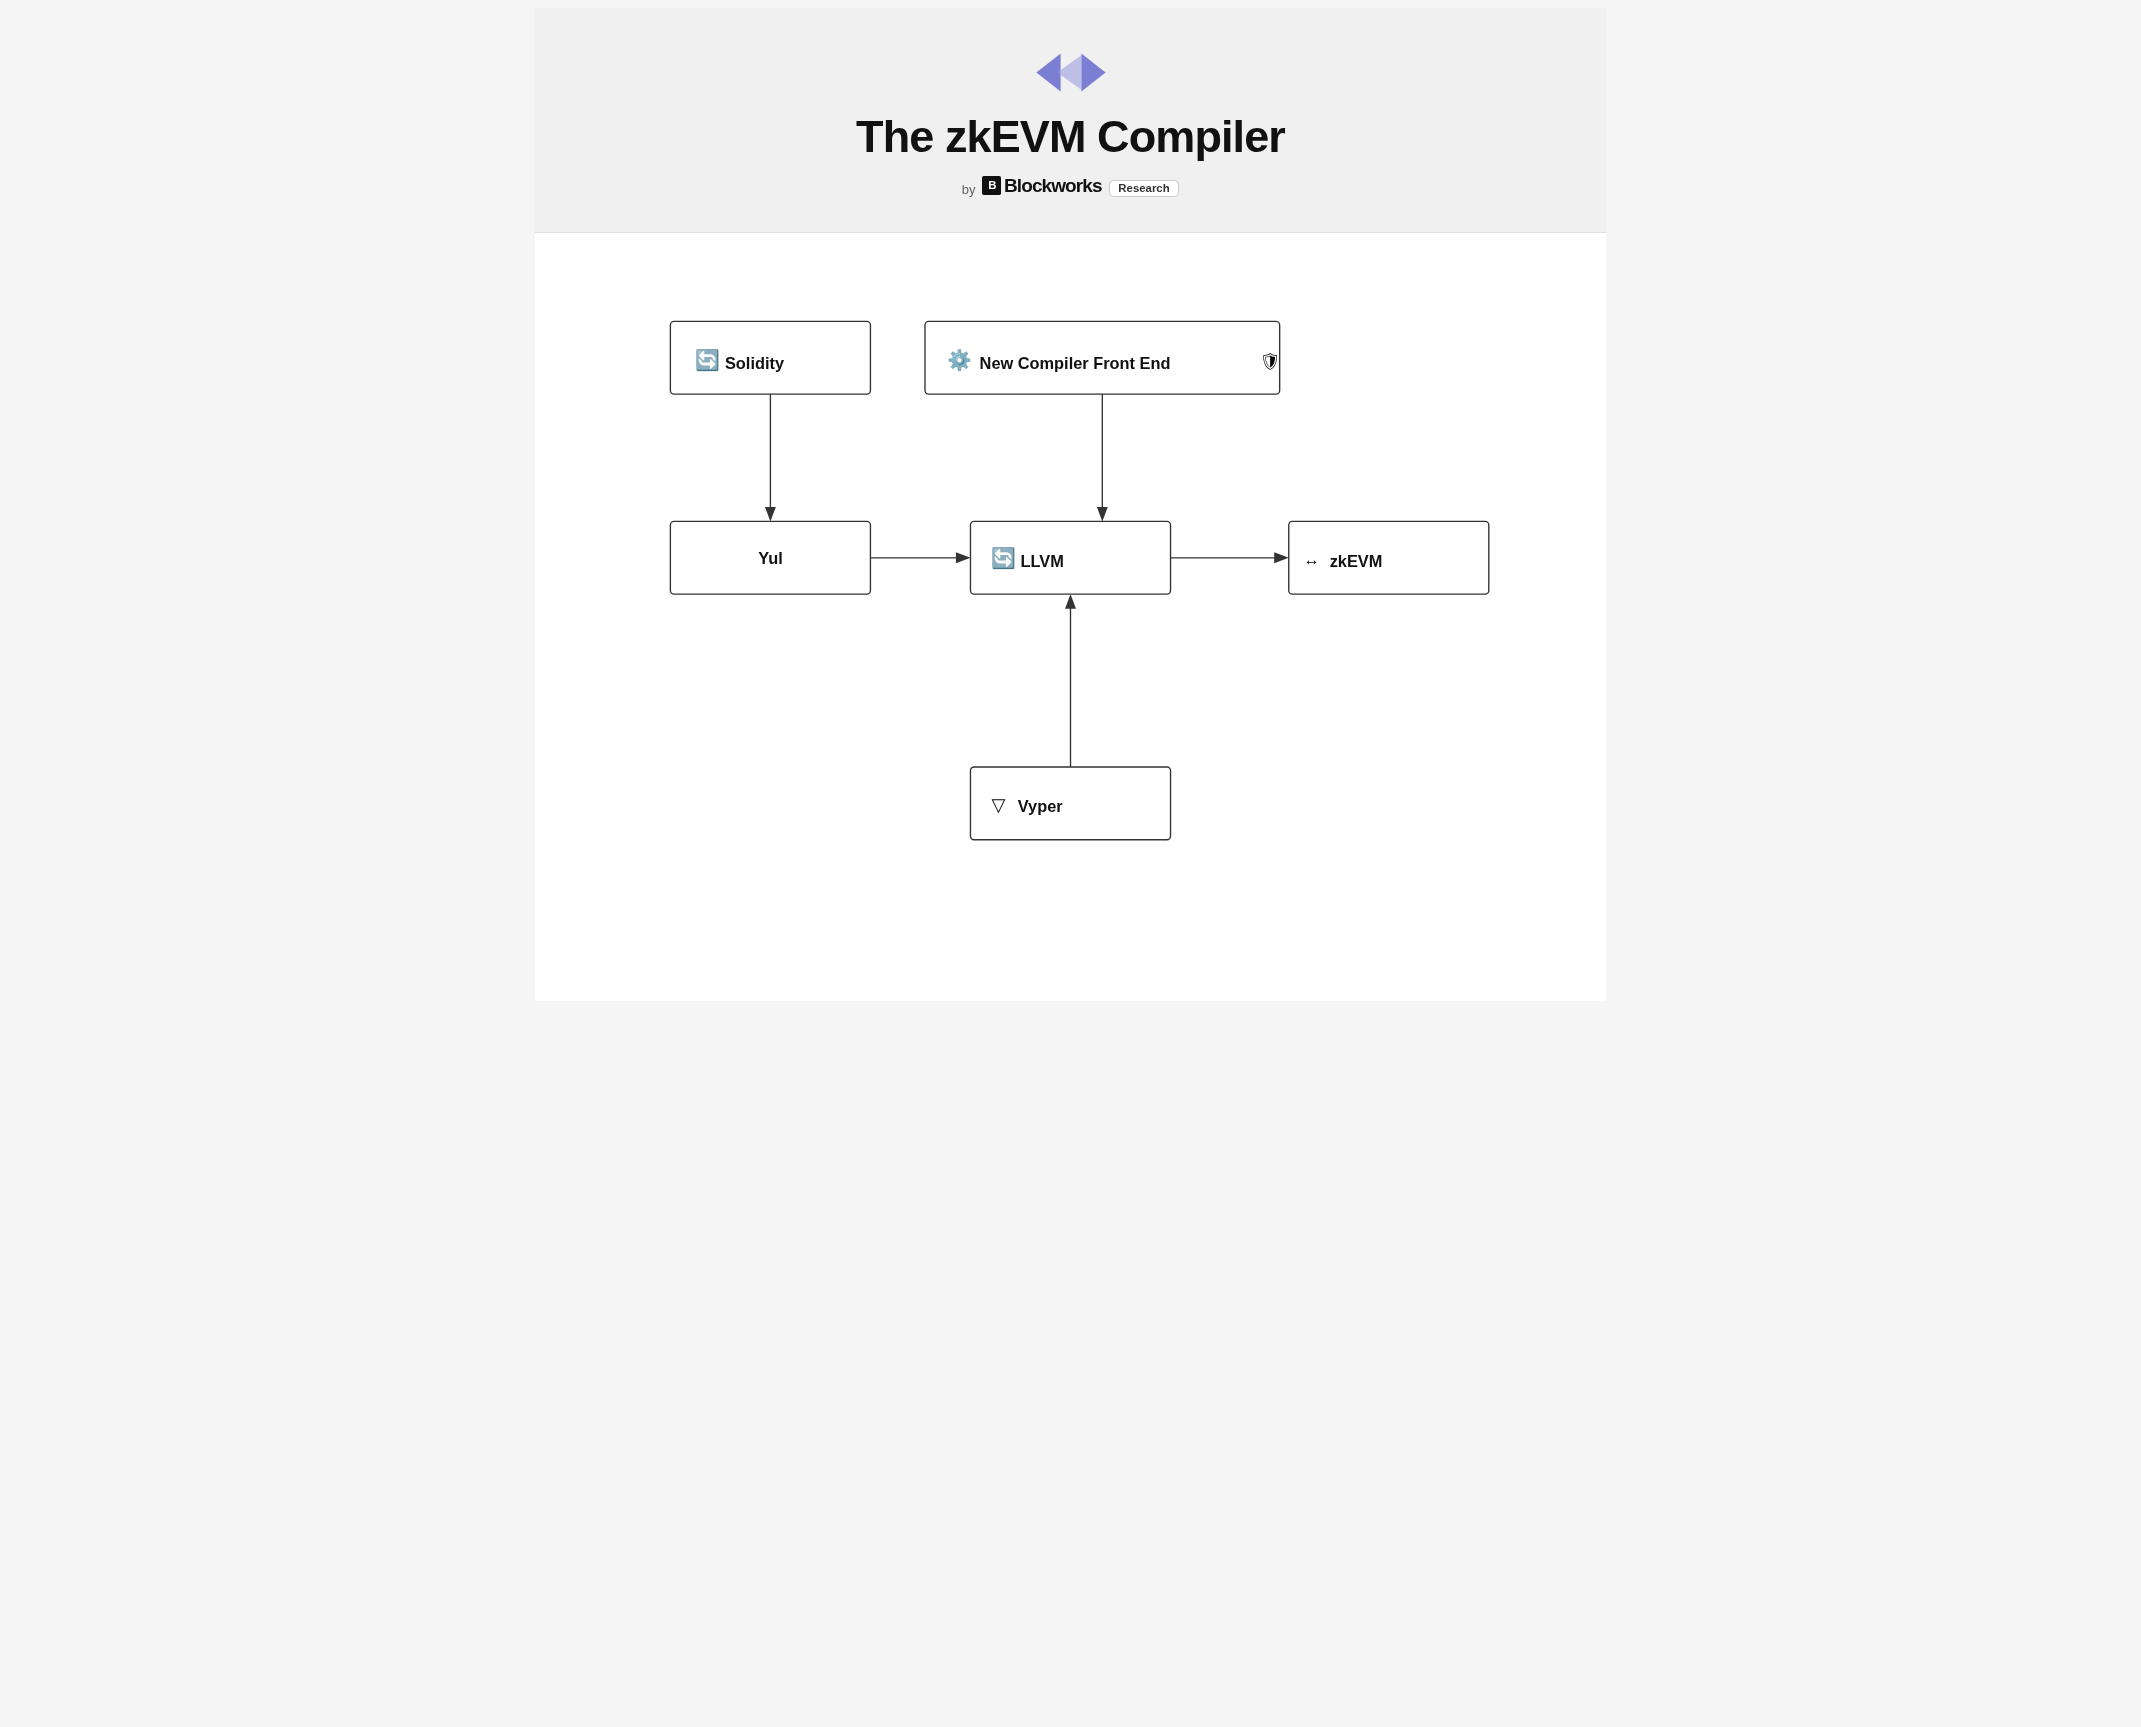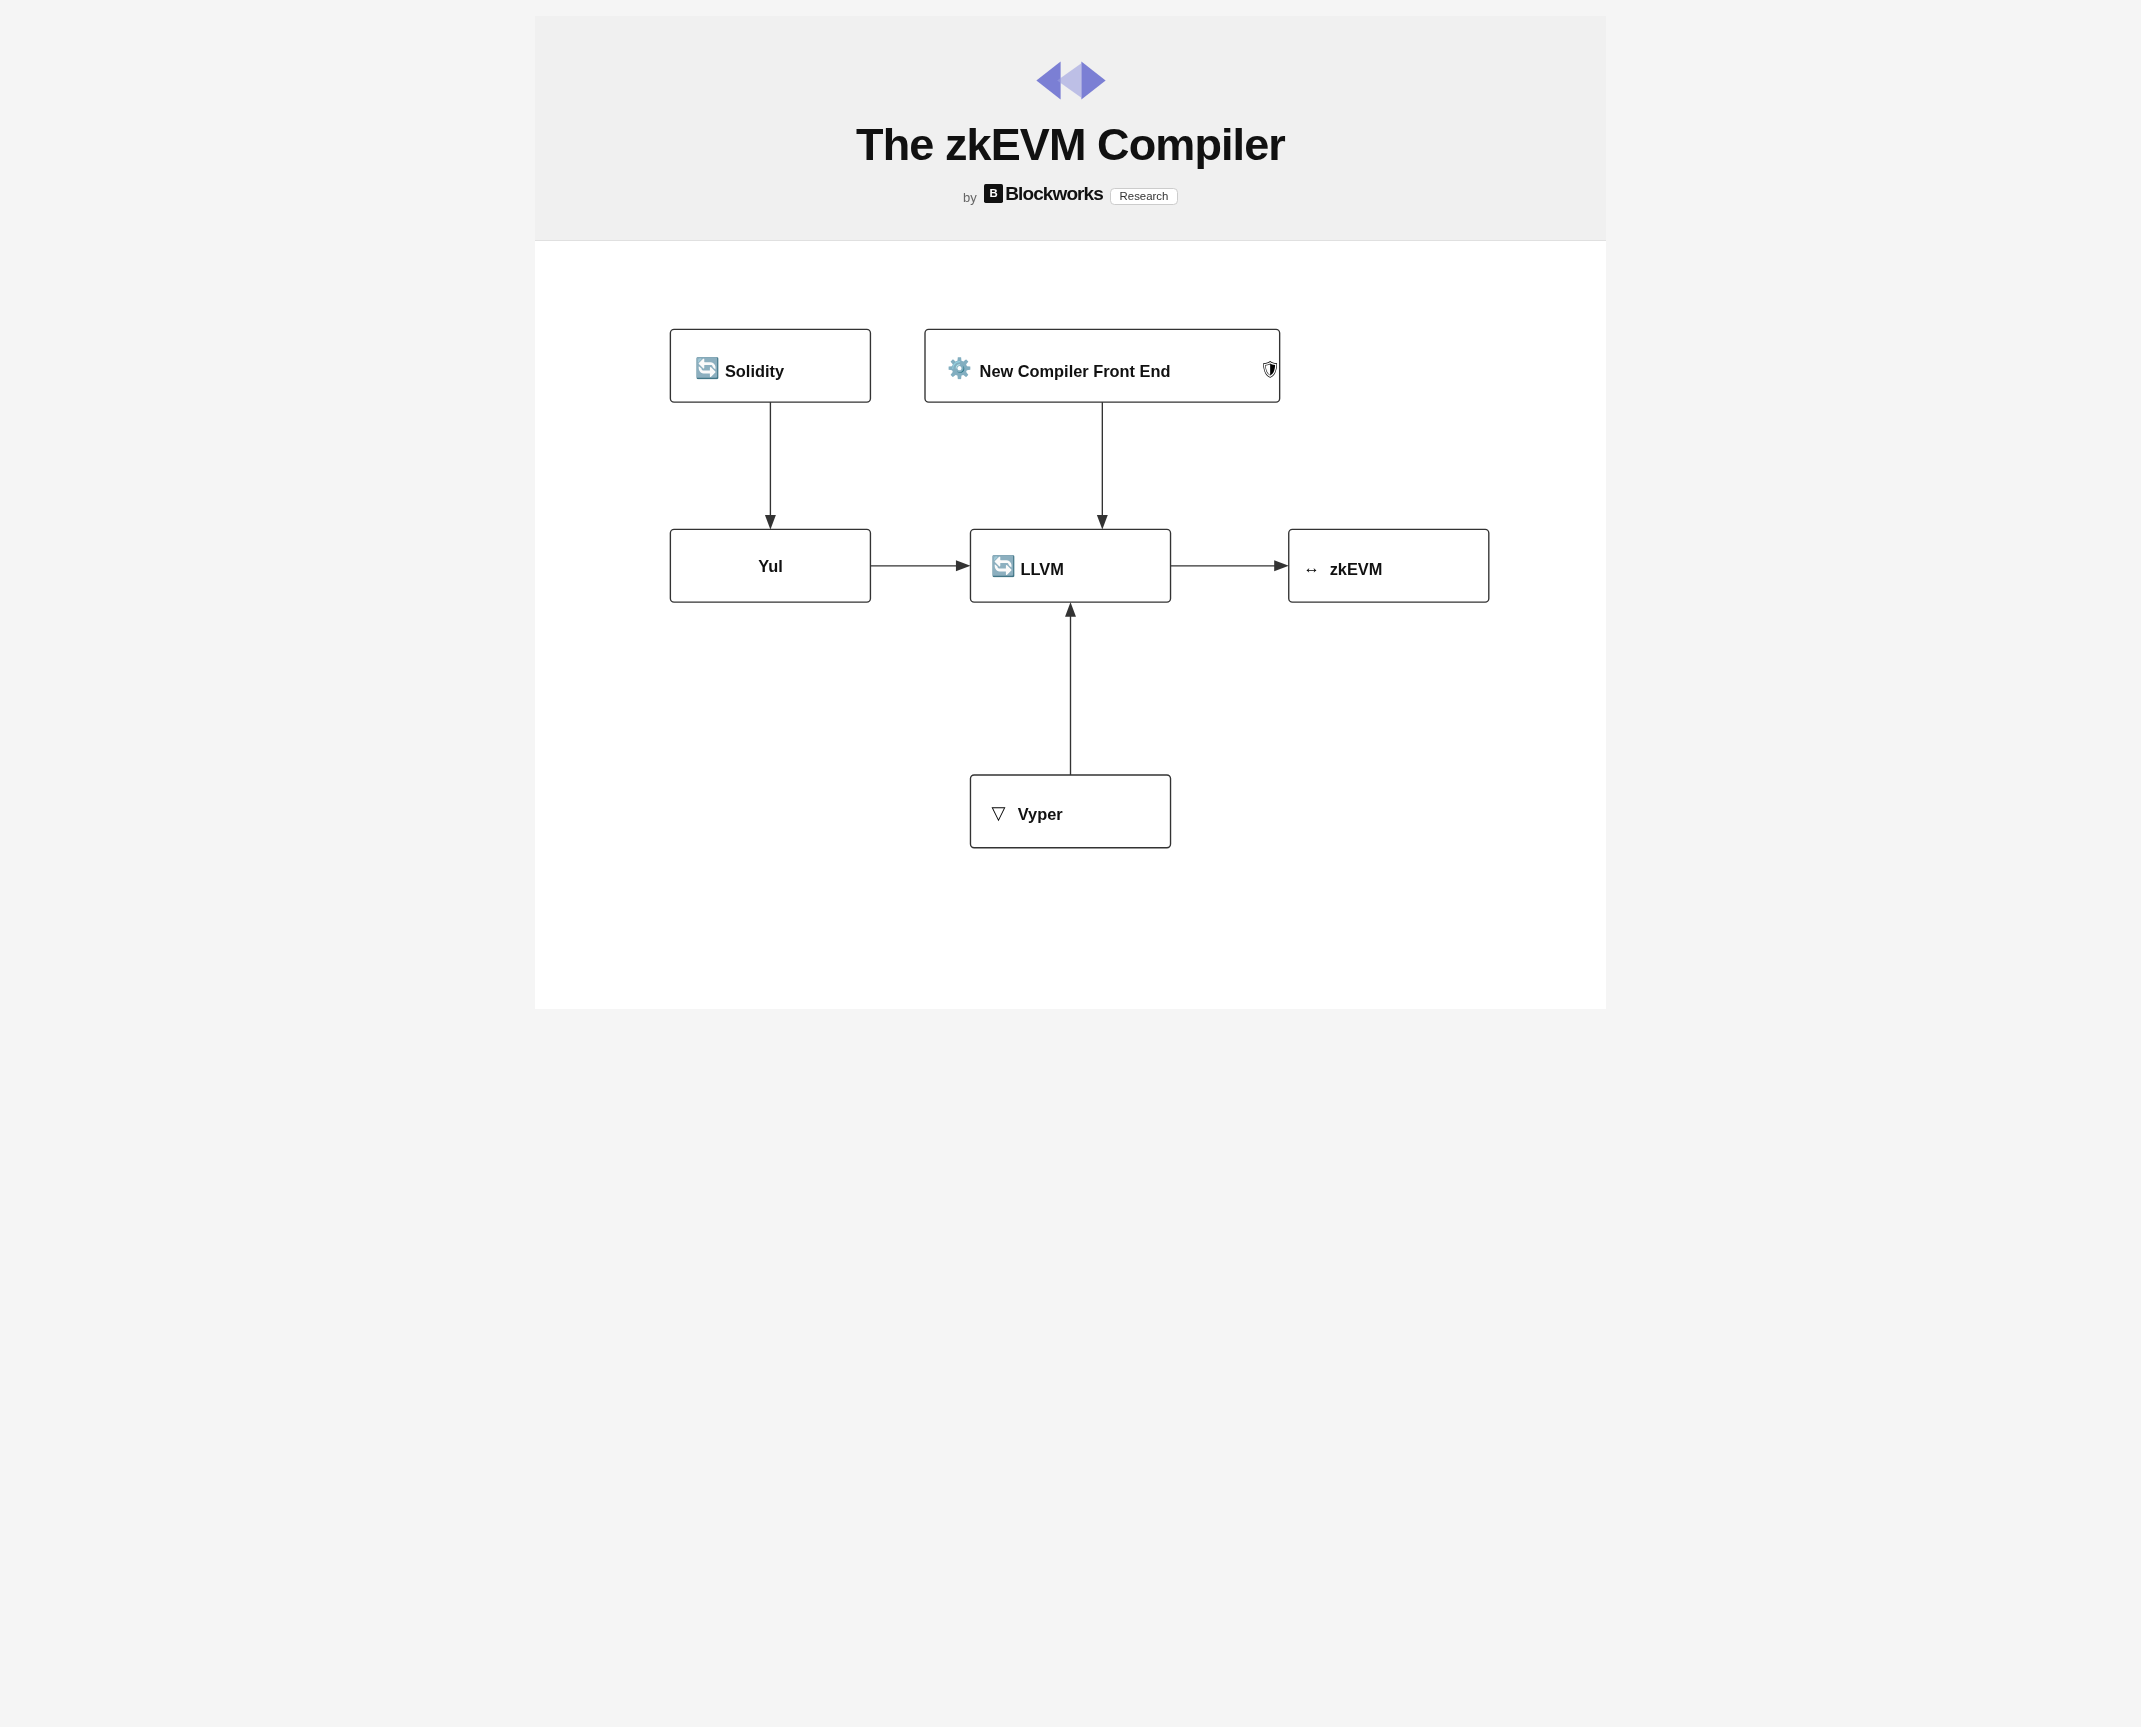--- a/index.html
+++ b/index.html
@@ -5,21 +5,21 @@
     * { box-sizing: border-box; margin: 0; padding: 0; }
 
     body {
       background: #f5f5f5;
       font-family: -apple-system, BlinkMacSystemFont, 'Segoe UI', Helvetica, Arial, sans-serif;
       min-height: 100vh;
     }
 
     .page-wrapper {
       max-width: 1071px;
-      margin: 16px auto;
+      margin: 8px auto;
       padding: 0;
     }
 
     
     .header {
       background: #f0f0f0;
       text-align: center;
       padding: 42px 17.5px 35px;
       border-bottom: 0.9px solid #e0e0e0;
     }
@@ -73,21 +73,21 @@
       text-align: center;
       line-height: 19px;
       border-radius: 1.7px;
     }
 
     .research-badge {
       border: 1.3px solid #ccc;
       border-radius: 4.4px;
       padding: 1.7px 8.7px;
       font-size: 11.4px;
-      font-weight: 400;
+      font-weight: 700;
       color: #333;
       background: white;
     }
 
     
     .diagram-section {
       background: white;
       padding: 52px 52px 61px;
       min-height: 611px;
     }

